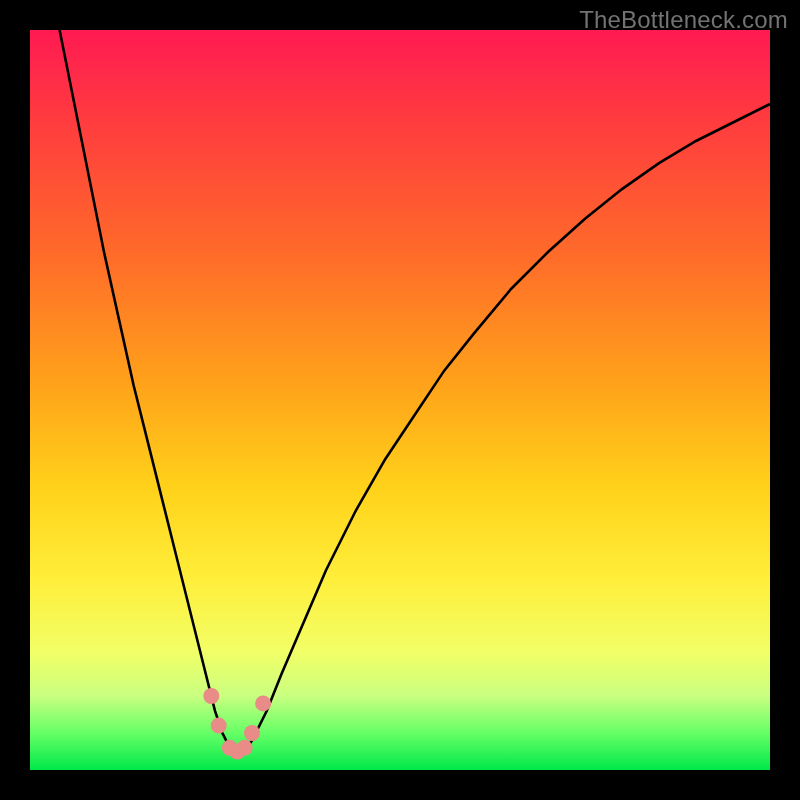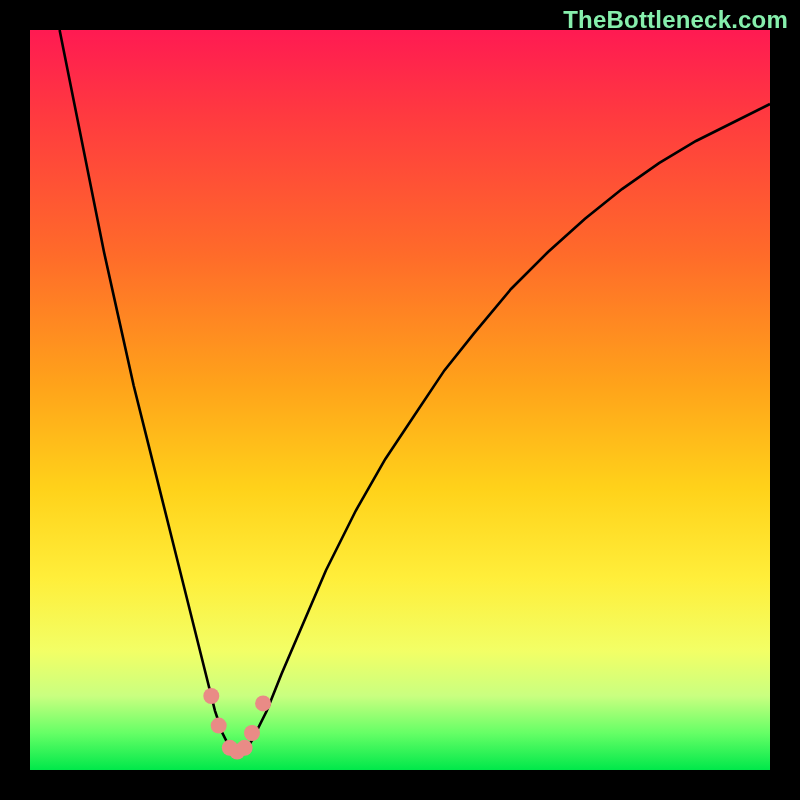--- a/index.html
+++ b/index.html
@@ -35,23 +35,23 @@
       #f2ff66 84%,
       #c9ff80 90%,
       #66ff66 95%,
       #00e84a 100%
     );
   }
   .watermark {
     position: absolute;
     top: 6px;
     right: 12px;
-    color: #86efac;
+    color: #737373;
     font-size: 24px;
-    font-weight: 700;
+    font-weight: 400;
     letter-spacing: 0.2px;
     user-select: none;
   }
   svg.curve {
     position: absolute;
     inset: 0;
     width: 100%;
     height: 100%;
     overflow: visible;
   }

